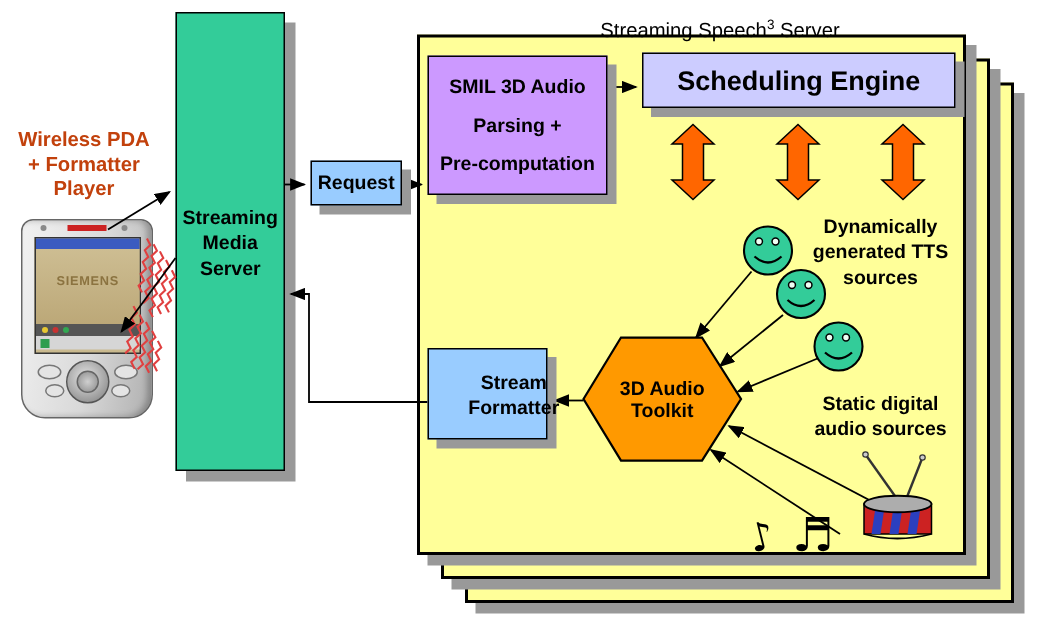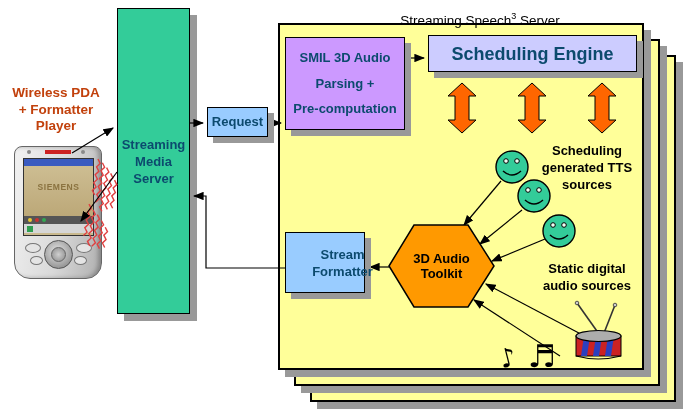--- a/index.html
+++ b/index.html
@@ -4,21 +4,21 @@
 <style>
   html,body { margin:0; padding:0; font-family:"Liberation Sans", sans-serif; }
   .stage { position:relative; width:694px; height:419px; background:#ffffff; overflow:hidden; }
 
   .page { position:absolute; width:366px; height:347px; background:#FFFF99;
           border:2px solid #000; box-shadow:7px 7px 0 #999999; box-sizing:border-box; }
 
   .box { position:absolute; background:#99CCFF; border:1.5px solid #000;
          box-shadow:6px 6px 0 #999999; box-sizing:border-box;
          display:flex; flex-direction:column; align-items:center; justify-content:center;
-         text-align:center; font-weight:bold; font-size:13px; color:#0c4a6e; line-height:16px; }
+         text-align:center; font-weight:bold; font-size:13px; color:#000000; line-height:16px; }
 
   .diagram-title { position:absolute; top:11px; left:300px; width:360px; text-align:center;
                    font-weight:normal; font-size:13.5px; color:#000; }
   .diagram-title sup { font-size:9px; }
 
   .note { position:absolute; text-align:center; font-weight:bold; font-size:13px;
           line-height:17px; color:#000; }
 
   .client-label { position:absolute; top:85px; left:0px; width:112px; text-align:center;
                   font-weight:bold; font-size:13.5px; line-height:16.5px; color:#c2410c; }
@@ -199,21 +199,21 @@
     <span>Formatter</span>
   </div>
 
   <div style="position:absolute; left:389px; top:225px; width:105px; height:82px; display:flex; flex-direction:column;
               align-items:center; justify-content:center; text-align:center; font-weight:bold; font-size:13px;">
     <span>3D Audio</span>
     <span>Toolkit</span>
   </div>
 
   <div class="note" style="left:512px; top:142px; width:150px;">
-    <div>Scheduling</div>
+    <div>Dynamically</div>
     <div>generated TTS</div>
     <div>sources</div>
   </div>
 
   <div class="note" style="left:512px; top:260px; width:150px;">
     <div>Static digital</div>
     <div>audio sources</div>
   </div>
 
 </div>

